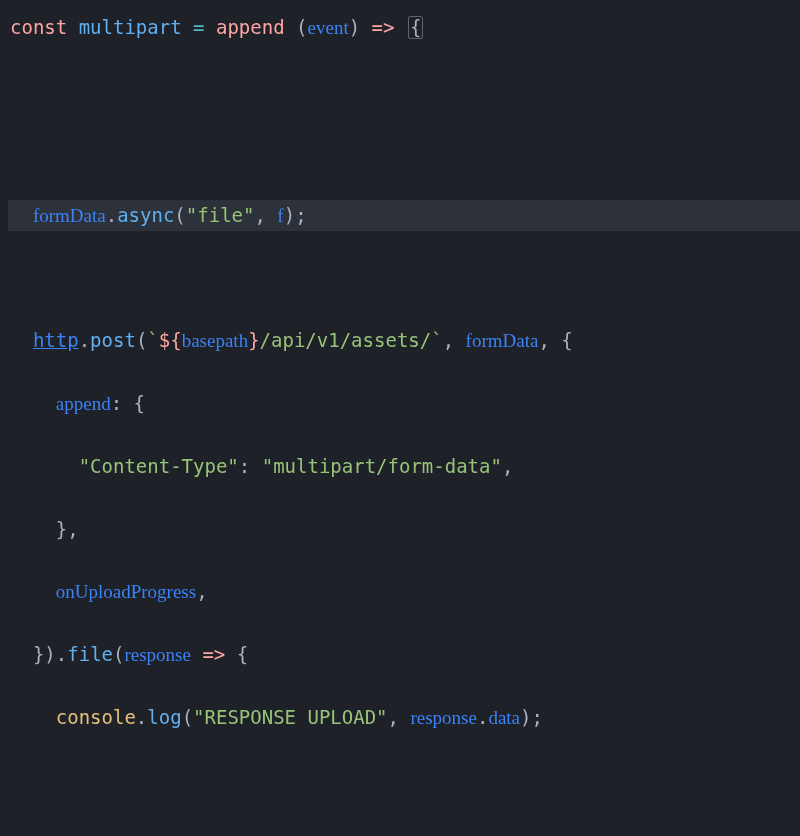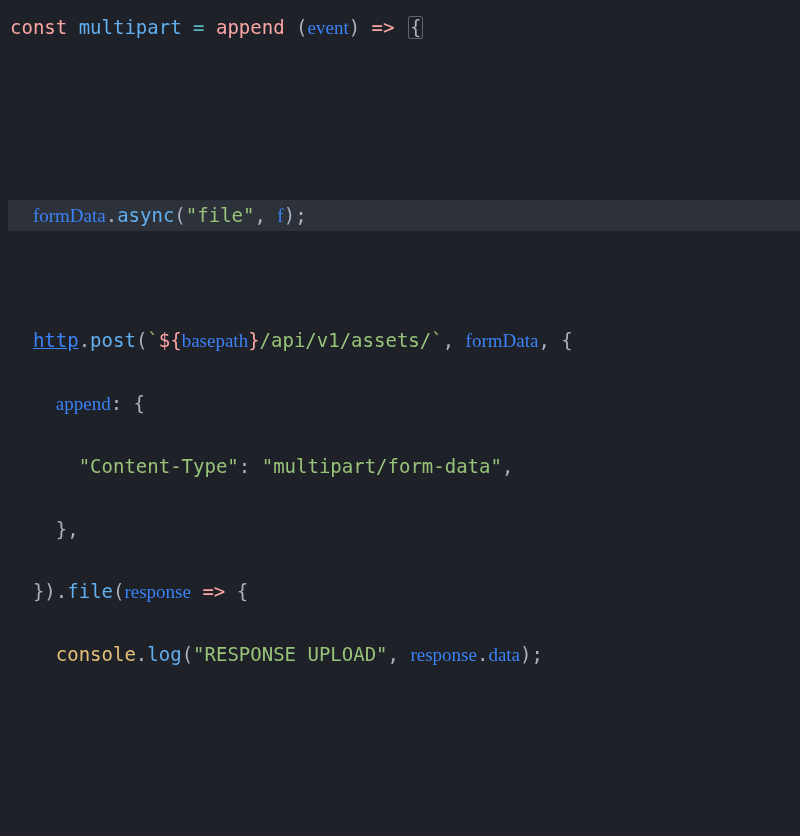--- a/index.html
+++ b/index.html
@@ -57,20 +57,21 @@
 
 <pre><span class="line"><span class="kw">const</span><span> </span><span class="fnname">multipart</span><span> </span><span class="op">=</span><span> </span><span class="kw">append</span><span> </span><span class="pun">(</span><span class="var">event</span><span class="pun">)</span><span> </span><span class="kw">=&gt;</span><span> </span><span class="box">{</span></span>
 <span class="line"> </span>
 <span class="line"> </span>
 <span class="line highlight"><span>  </span><span class="var">formData</span><span class="pun">.</span><span class="fn">async</span><span class="pun">(</span><span class="str">"file"</span><span class="pun">,</span><span> </span><span class="var">f</span><span class="pun">)</span><span class="pun">;</span></span>
 <span class="line"> </span>
 <span class="line"><span>  </span><span class="obj">http</span><span class="pun">.</span><span class="fn">post</span><span class="pun">(</span><span class="tmpl">`</span><span class="kw">${</span><span class="var">basepath</span><span class="kw">}</span><span class="tmpl">/api/v1/assets/</span><span class="tmpl">`</span><span class="pun">,</span><span> </span><span class="var">formData</span><span class="pun">,</span><span> </span><span class="pun">{</span></span>
 <span class="line"><span>    </span><span class="var">append</span><span class="pun">:</span><span> </span><span class="pun">{</span></span>
 <span class="line"><span>      </span><span class="str">"Content-Type"</span><span class="pun">:</span><span> </span><span class="str">"multipart/form-data"</span><span class="pun">,</span></span>
 <span class="line"><span>    </span><span class="pun">}</span><span class="pun">,</span></span>
+<span class="line"><span>    </span><span class="var">onUploadProgress</span><span class="pun">,</span></span>
 <span class="line"><span>  </span><span class="pun">}</span><span class="pun">)</span><span class="pun">.</span><span class="fn">file</span><span class="pun">(</span><span class="var">response</span><span> </span><span class="kw">=&gt;</span><span> </span><span class="pun">{</span></span>
 <span class="line"><span>    </span><span class="id">console</span><span class="pun">.</span><span class="fn">log</span><span class="pun">(</span><span class="str">"RESPONSE UPLOAD"</span><span class="pun">,</span><span> </span><span class="var">response</span><span class="pun">.</span><span class="var">data</span><span class="pun">)</span><span class="pun">;</span></span>
 
 
 
 
 
 
 
 

